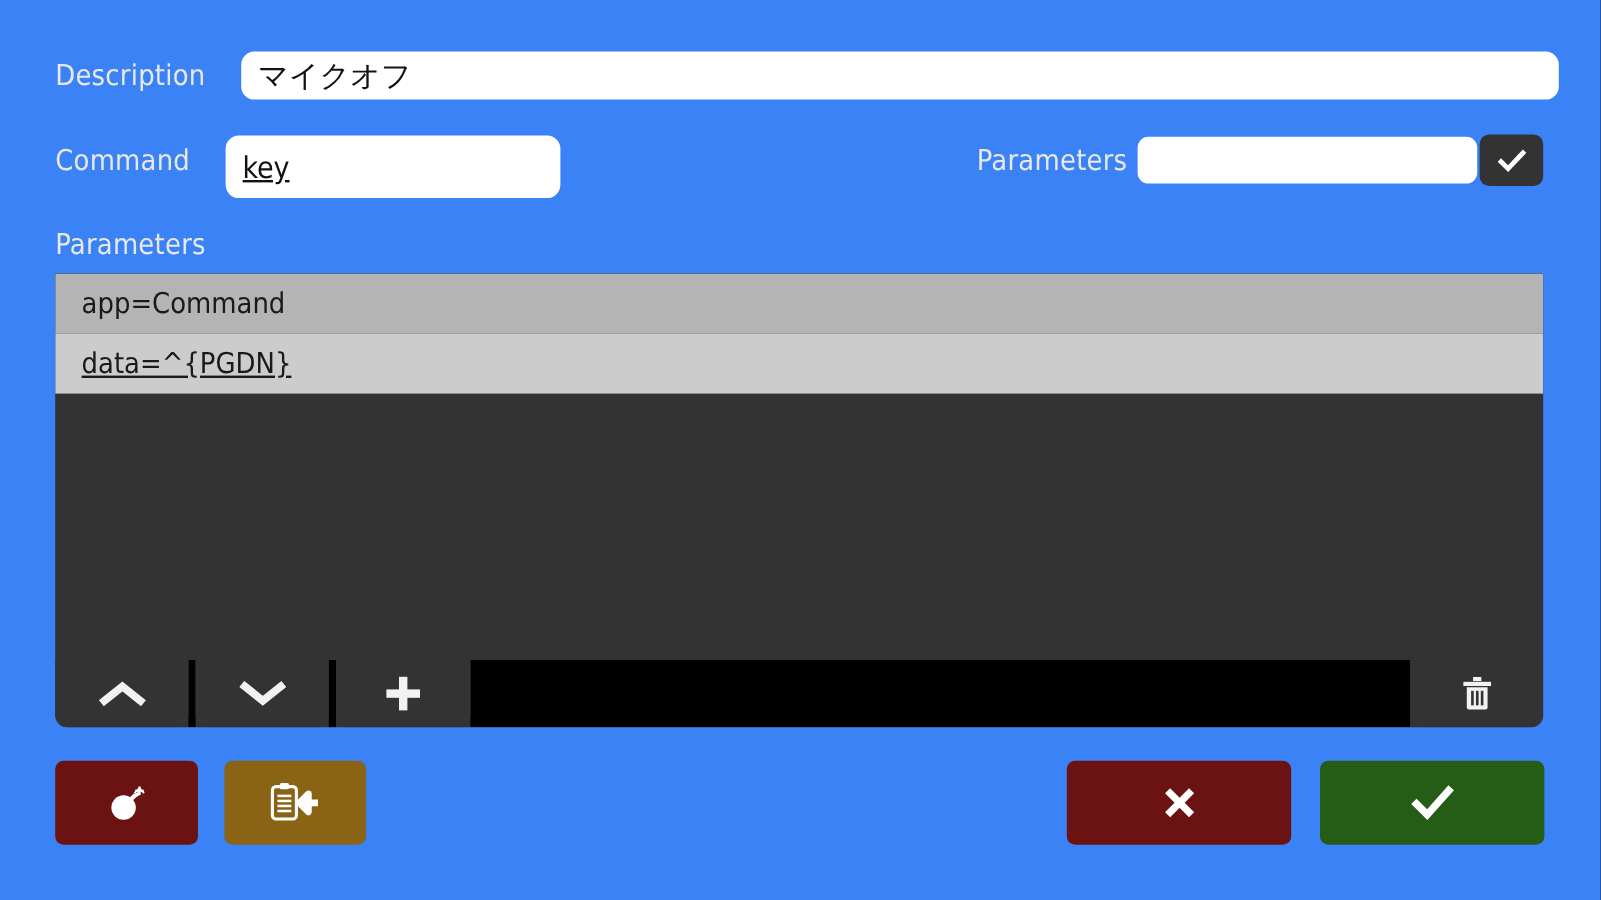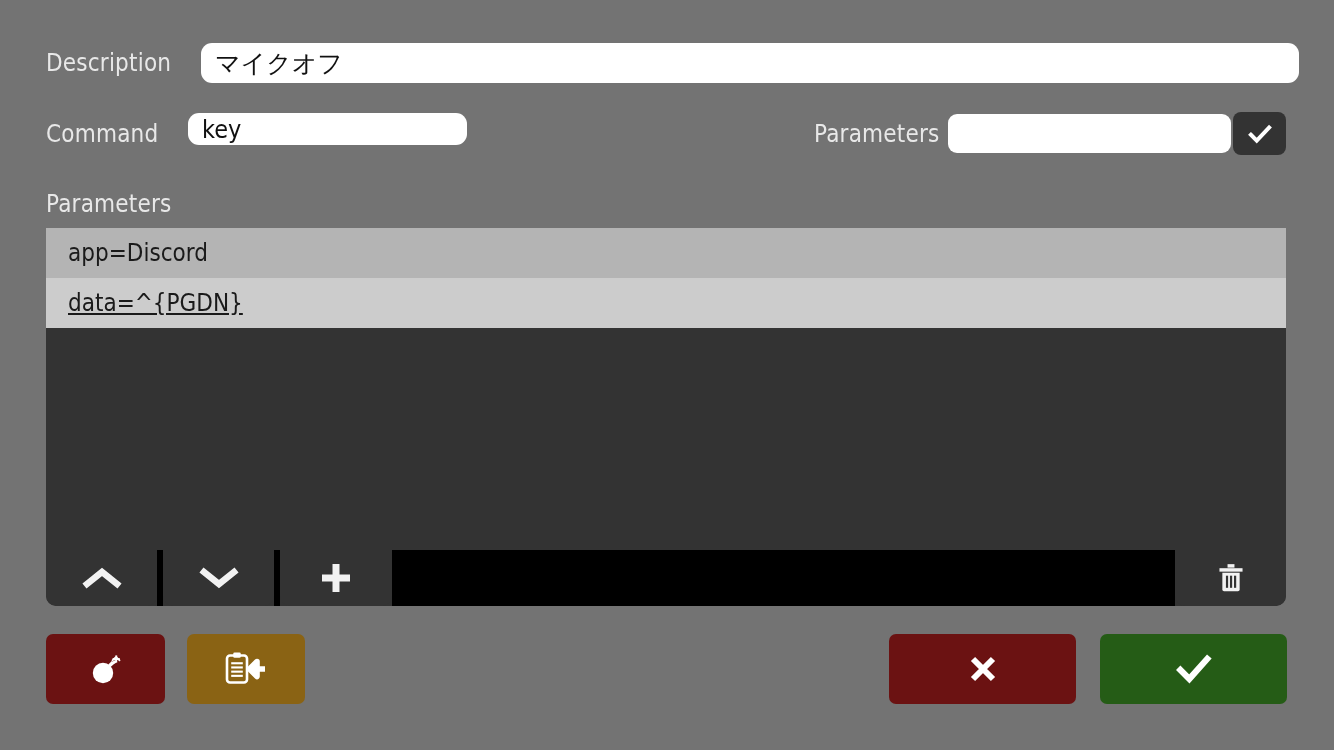--- a/index.html
+++ b/index.html
@@ -15,21 +15,21 @@
     font-family: "DejaVu Sans Condensed", "Liberation Sans Narrow", "Liberation Sans", sans-serif;
     color: #ffffff;
     position: relative;
   }
 
   .screen {
     position: absolute;
     left: 0; top: 0;
     width: 1334px;
     height: 750px;
-    background: #737373;
+    background: #3b82f6;
   }
 
   
   .field-label {
     position: absolute;
     font-size: 24px;
     color: #e8e8e8;
     letter-spacing: 0.2px;
     white-space: nowrap;
     font-stretch: condensed;
@@ -54,21 +54,22 @@
     left: 188px;
     top: 43px;
     width: 1098px;
     height: 40px;
     margin-left: 13px;
   }
   #command-input {
     left: 188px;
     top: 113px;
     width: 279px;
-    height: 32px;
+    height: 52px;
+    text-decoration: underline;
   }
   #parameter-input {
     left: 948px;
     top: 114px;
     width: 283px;
     height: 39px;
     border-radius: 9px;
   }
 
   #label-description { left: 46px; top: 49px; }
@@ -201,21 +202,21 @@
         <path d="M4.2 12.6 L9.2 17.6 L19.8 6.4" fill="none" stroke="#ffffff" stroke-width="3.4" stroke-linecap="square" stroke-linejoin="miter"></path>
       </svg>
     </span>
   </button>
 
   <div class="field-label" id="label-parameters">Parameters</div>
 
   <div id="parameters-panel">
 
     <div id="parameters-list">
-      <div class="param-row selected">app=Discord</div>
+      <div class="param-row selected">app=Command</div>
       <div class="param-row normal">data=^{PGDN}</div>
     </div>
 
     <div id="list-toolbar">
       <div class="toolbar-gap gap1"></div>
       <div class="toolbar-gap gap2"></div>
       <div class="toolbar-gap gap3"></div>
 
       <button class="toolbar-btn" id="move-up-button">
         <span>

